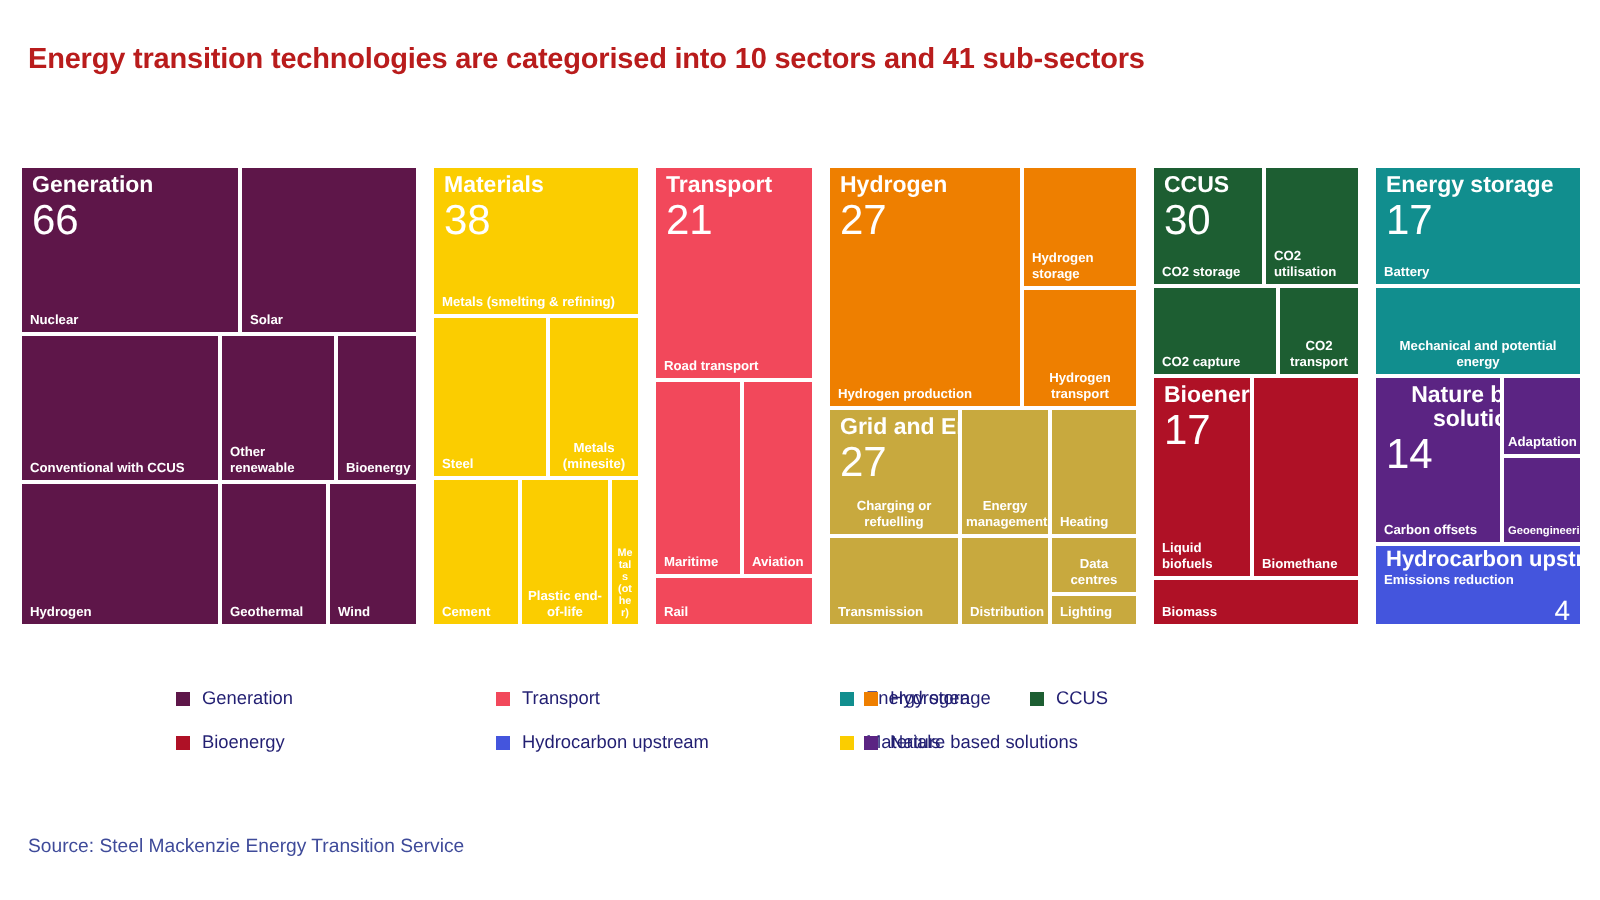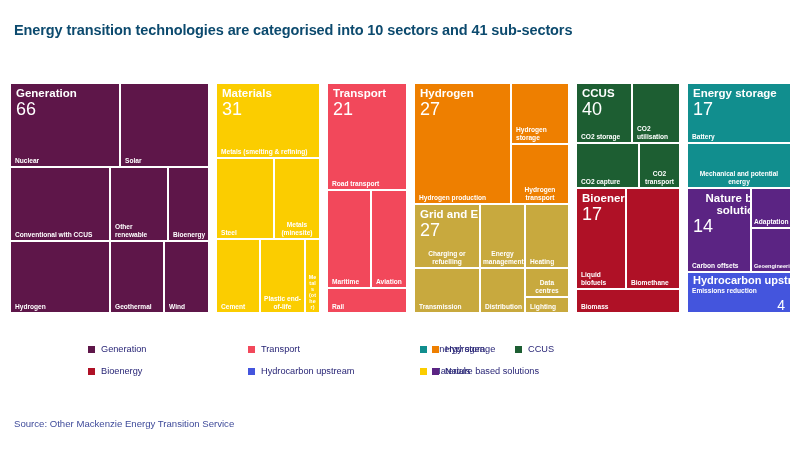--- a/index.html
+++ b/index.html
@@ -13,21 +13,21 @@
     position: relative;
     font-family: "Liberation Sans", sans-serif;
     overflow: hidden;
   }
   #page-title {
     position: absolute;
     left: 14px;
     top: 22px;
     font-size: 14.5px;
     font-weight: bold;
-    color: #0c4a6e;
+    color: #b91c1c;
     letter-spacing: -0.1px;
     white-space: nowrap;
   }
   #treemap {
     position: absolute;
     left: 10px;
     top: 83px;
     width: 781px;
     height: 240px;
   }
@@ -50,21 +50,21 @@
     font-weight: bold;
     white-space: nowrap;
   }
   .tile .sector-name.wrap {
     white-space: normal;
     text-align: center;
     width: 108px;
   }
   .tile .sector-value {
     display: block;
-    font-size: 18px;
+    font-size: 21px;
     font-weight: normal;
     margin-top: 1px;
   }
   .tile .leaf-label {
     position: absolute;
     left: 4px;
     right: 3px;
     bottom: 2px;
     color: #ffffff;
     font-size: 6.6px;
@@ -157,21 +157,21 @@
   <div class="tile" style="left:100px; top:158px; width:54px; height:72px; background:#5E1649;">
     <span class="leaf-label">Geothermal</span>
   </div>
   <div class="tile" style="left:154px; top:158px; width:45px; height:72px; background:#5E1649;">
     <span class="leaf-label">Wind</span>
   </div>
 
   <div class="tile" style="left:206px; top:0px; width:104px; height:75px; background:#FBCD00;">
     <span class="sector-head">
       <span class="sector-name">Materials</span>
-      <span class="sector-value">31</span>
+      <span class="sector-value">38</span>
     </span>
     <span class="leaf-label">Metals (smelting &amp; refining)</span>
   </div>
   <div class="tile" style="left:206px; top:75px; width:58px; height:81px; background:#FBCD00;">
     <span class="leaf-label">Steel</span>
   </div>
   <div class="tile" style="left:264px; top:75px; width:46px; height:81px; background:#FBCD00;">
     <span class="leaf-label center">Metals (minesite)</span>
   </div>
   <div class="tile" style="left:206px; top:156px; width:44px; height:74px; background:#FBCD00;">
@@ -237,21 +237,21 @@
   <div class="tile" style="left:515px; top:185px; width:44px; height:29px; background:#C8A93E;">
     <span class="leaf-label center">Data centres</span>
   </div>
   <div class="tile" style="left:515px; top:214px; width:44px; height:16px; background:#C8A93E;">
     <span class="leaf-label">Lighting</span>
   </div>
 
   <div class="tile" style="left:566px; top:0px; width:56px; height:60px; background:#1D5E32;">
     <span class="sector-head">
       <span class="sector-name">CCUS</span>
-      <span class="sector-value">40</span>
+      <span class="sector-value">30</span>
     </span>
     <span class="leaf-label">CO2 storage</span>
   </div>
   <div class="tile" style="left:622px; top:0px; width:48px; height:60px; background:#1D5E32;">
     <span class="leaf-label">CO2 utilisation</span>
   </div>
   <div class="tile" style="left:566px; top:60px; width:63px; height:45px; background:#1D5E32;">
     <span class="leaf-label">CO2 capture</span>
   </div>
   <div class="tile" style="left:629px; top:60px; width:41px; height:45px; background:#1D5E32;">
@@ -337,13 +337,13 @@
   <div class="legend-item" style="grid-column:3; grid-row:2;">
     <span class="legend-swatch" style="background:#FBCD00;"></span>
     <span>Materials</span>
   </div>
   <div class="legend-item" style="grid-column:4; grid-row:2; margin-left:-148px;">
     <span class="legend-swatch" style="background:#5B2483;"></span>
     <span>Nature based solutions</span>
   </div>
 </div>
 
-<div id="source">Source: Other Mackenzie Energy Transition Service</div>
+<div id="source">Source: Steel Mackenzie Energy Transition Service</div>
 
 </body></html>

